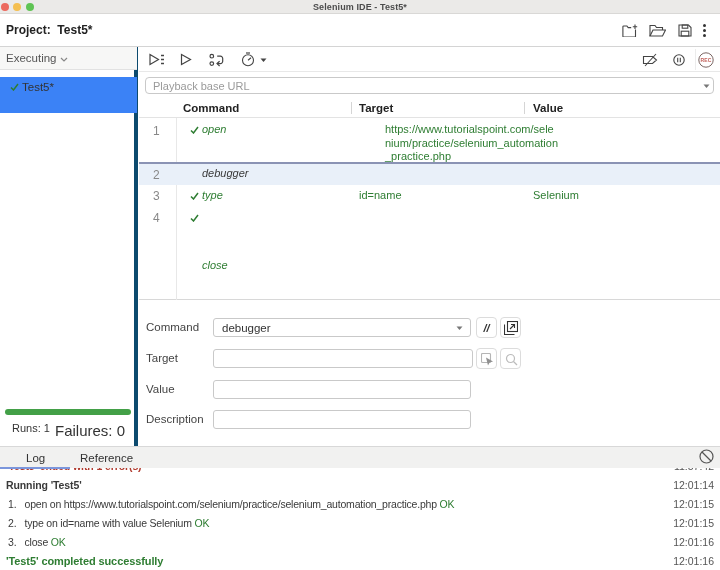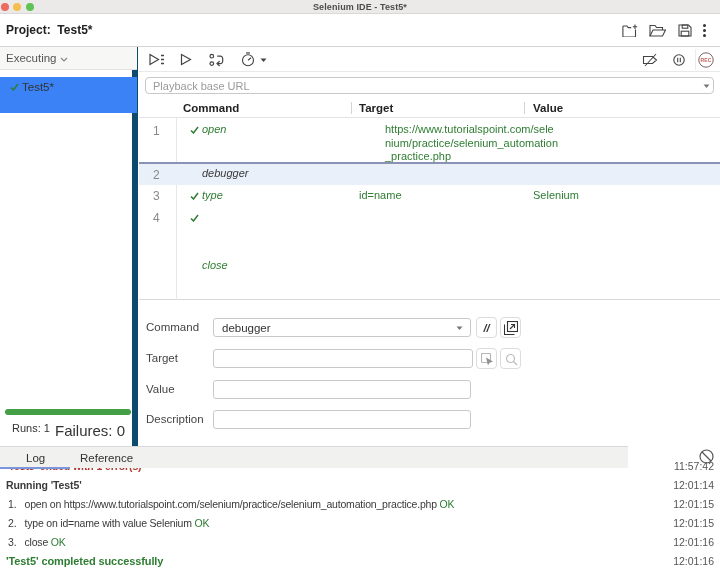--- a/index.html
+++ b/index.html
@@ -38,21 +38,21 @@
     <rect x="3.2" y="7.2" width="7.6" height="4.8" fill="none" stroke="#444" stroke-width="1.1"></rect>
   </svg>
 
   <div class="abs" style="left:703px;top:10px;width:3px;">
     <div style="width:3px;height:3px;border-radius:50%;background:#333;margin-bottom:2px;"></div>
     <div style="width:3px;height:3px;border-radius:50%;background:#333;margin-bottom:2px;"></div>
     <div style="width:3px;height:3px;border-radius:50%;background:#333;"></div>
   </div>
 </div>
 
-<div class="abs" style="left:0;top:47px;width:138px;height:399px;border-right:6px solid #0c4a6e;background:#fff;">
+<div class="abs" style="left:0;top:47px;width:138px;height:399px;border-right:4px solid #0c4a6e;background:#fff;">
   <div class="abs" style="left:0;top:0;width:137px;height:23px;background:#f7f7f6;border-bottom:1px solid #e2e2e2;">
     <span class="abs" style="left:6px;top:5px;font-size:11.5px;color:#555;">Executing</span>
     <svg class="abs" style="left:60px;top:10px;" width="8" height="5" viewBox="0 0 8 5">
         <path d="M1 1 l3 3 l3-3" fill="none" stroke="#888" stroke-width="1.2"></path>
       </svg>
   </div>
   <div class="abs" style="left:0;top:30px;width:137px;height:36px;background:#3b82f6;">
     <svg class="abs" style="left:10px;top:6px;" width="9" height="8" viewBox="0 0 9 8">
         <path d="M1 4.5 L3.5 7 L8 1" fill="none" stroke="#2e7d32" stroke-width="1.5"></path>
       </svg>
@@ -205,21 +205,21 @@
   <div class="abs" style="left:74px;top:110px;width:258px;height:19px;border:1px solid #c9c9c9;border-radius:3px;"></div>
 </div>
 
 <div class="abs" style="left:0;top:446px;width:720px;height:124px;background:#fff;">
 
   <div class="abs" style="left:0;top:13.5px;width:720px;height:14px;">
     <span class="abs" style="left:6px;top:0px;font-size:10.5px;letter-spacing:-0.1px;font-weight:bold;color:#b03a2e;">'Test5' ended with 1 error(s)</span>
     <span class="abs" style="right:6px;top:0px;font-size:10.5px;color:#555;">11:57:42</span>
   </div>
 
-  <div class="abs" style="left:0;top:0;width:628px;height:22px;background:#f1f1f0;border-top:1px solid #d8d8d8;">
+  <div class="abs" style="left:0;top:0;width:720px;height:22px;background:#f1f1f0;border-top:1px solid #d8d8d8;">
     <span class="abs" style="left:26px;top:5px;font-size:11.5px;color:#333;">Log</span>
     <span class="abs" style="left:80px;top:5px;font-size:11.5px;color:#333;">Reference</span>
     <div class="abs" style="left:0;top:20px;width:70px;height:2px;background:#7b96dc;"></div>
     <svg class="abs" style="left:699px;top:2px;" width="15" height="15" viewBox="0 0 15 15">
       <circle cx="7.5" cy="7.5" r="6.5" fill="none" stroke="#555" stroke-width="1.2"></circle>
       <path d="M3 3 L12 12" stroke="#555" stroke-width="1.2"></path>
     </svg>
   </div>
 
   <div class="abs" style="left:6px;top:33px;font-size:10.5px;letter-spacing:-0.1px;font-weight:bold;color:#3a3a3a;">Running 'Test5'</div>

